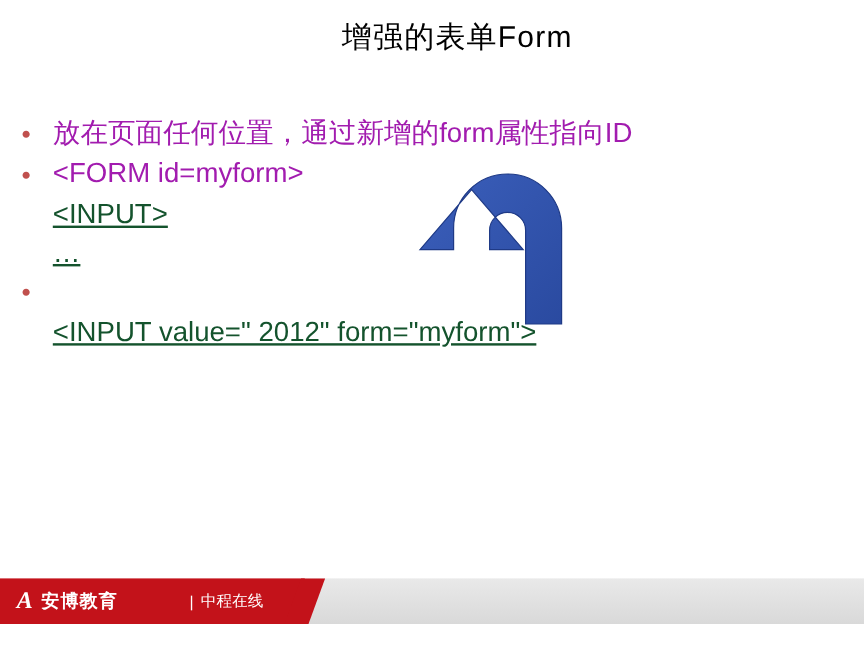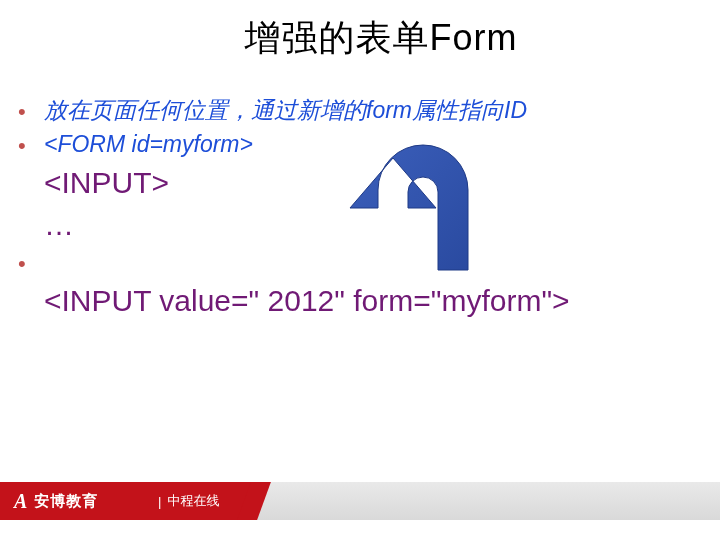--- a/index.html
+++ b/index.html
@@ -17,21 +17,21 @@
     height: 540px;
     position: relative;
     box-sizing: border-box;
   }
   .title {
     position: absolute;
     top: 14px;
     left: 0;
     width: 602px;
     text-align: center;
-    font-size: 36px;
+    font-size: 25px;
     font-weight: 400;
     color: #000;
     padding-left: 160px;
     box-sizing: border-box;
     letter-spacing: 1px;
   }
   .content {
     position: absolute;
     top: 94px;
     left: 18px;
@@ -47,28 +47,28 @@
   .bullet {
     color: #c0504d;
     font-size: 22px;
     width: 26px;
     flex: 0 0 26px;
     text-align: left;
     padding-top: 2px;
   }
   .bullet-text {
     flex: 1;
-    color: #1d4ed8;
-    font-style: italic;
+    color: #a21caf;
   }
   .code-block {
     padding-left: 26px;
-    color: #701a75;
-    font-size: 30px;
+    color: #14532d;
+    font-size: 23px;
     line-height: 1.4;
+    text-decoration: underline;
   }
   .arrow-wrap {
     position: absolute;
     left: 338px;
     top: 120px;
     width: 180px;
     height: 160px;
     pointer-events: none;
   }
   .footer {

